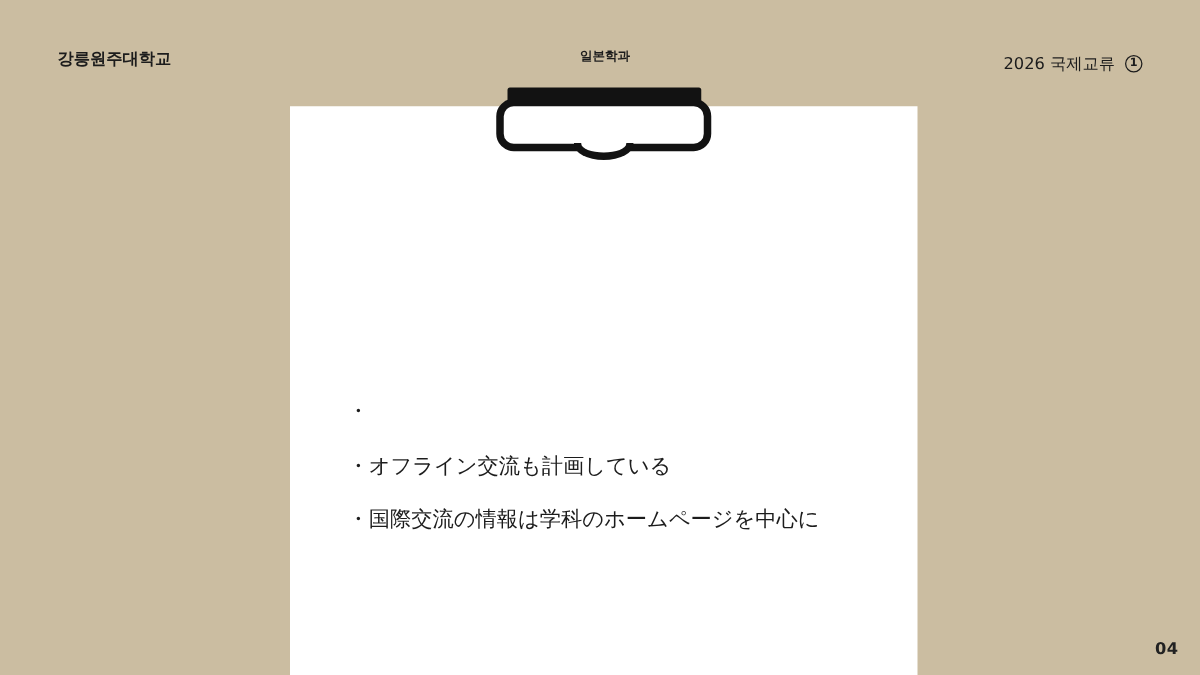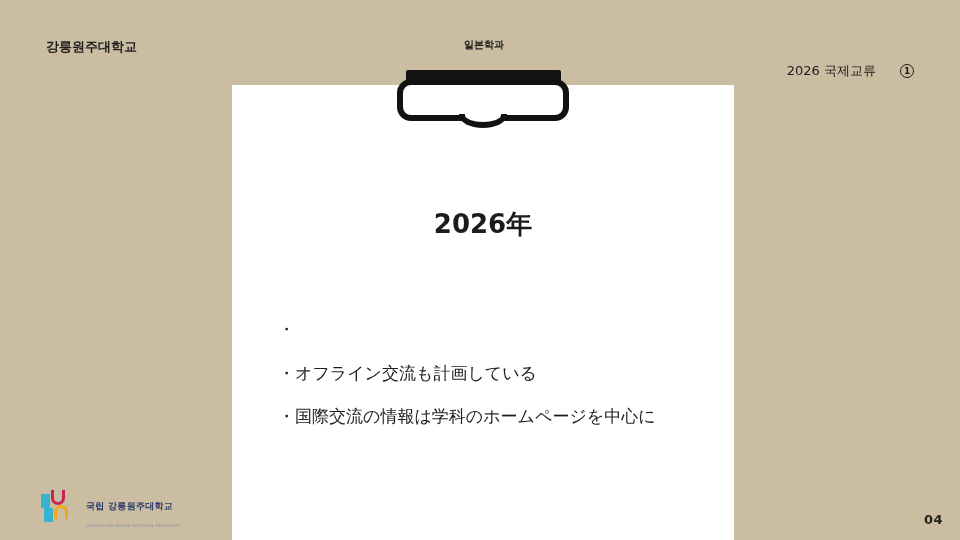--- a/index.html
+++ b/index.html
@@ -17,21 +17,21 @@
     position: absolute; left: 38px; top: 30px;
     font-size: 13px; font-weight: 600; color: var(--text, #1c1c1c);
   }
   .hdr-center {
     position: absolute; left: 0; top: 30px; width: 100%;
     text-align: center; font-size: 10px; font-weight: 700; color: var(--text, #1c1c1c);
   }
   .hdr-right {
     position: absolute; right: 46px; top: 30px;
     font-size: 13px; font-weight: 500; color: var(--text, #1c1c1c);
-    display: flex; align-items: center; gap: 20px; margin-top: 20px;
+    display: flex; align-items: center; gap: 4px;
   }
   .circle-num {
     display: inline-flex; align-items: center; justify-content: center;
     width: 14px; height: 14px; border: 1.5px solid var(--text, #1c1c1c);
     border-radius: 50%; font-size: 9px; font-weight: 700; line-height: 1;
   }
 
   
   .card {
     position: absolute; left: 228px; top: 81px; width: 502px; height: 459px;
@@ -104,50 +104,35 @@
 
   <span class="hdr-left">강릉원주대학교</span>
   <span class="hdr-center">일본학과</span>
   <span class="hdr-right">
     <span>2026 국제교류</span>
     <span class="circle-num">1</span>
   </span>
 
   <div class="card">
     <div class="title">
-      <div>2026年</div>
     </div>
     <div class="bullets">
       <div class="b-row">
         <span class="b-dot">・</span>
       </div>
       <div class="b-row">
         <span class="b-dot">・</span>
         <span>オフライン交流も計画している</span>
       </div>
       <div class="b-row">
         <span class="b-dot">・</span>
         <span>国際交流の情報は学科のホームページを中心に</span>
       </div>
     </div>
   </div>
 
   <div class="clip-bar"></div>
   <div class="clip-body"></div>
   <div class="clip-notch"></div>
 
-  <div class="logo">
-    <div class="logo-mark">
-      <span class="lm-dash d1"></span>
-      <span class="lm-dash d2"></span>
-      <span class="lm-u"></span>
-      <span class="lm-dash d3"></span>
-      <span class="lm-dash d4"></span>
-      <span class="lm-n"></span>
-    </div>
-    <div class="logo-text-wrap">
-      <div class="logo-kr">국립 강릉원주대학교</div>
-      <div class="logo-en">GANGNEUNG-WONJU NATIONAL UNIVERSITY</div>
-    </div>
-  </div>
   <div class="page-num">04</div>
 
 </div>
 
 </body></html>

